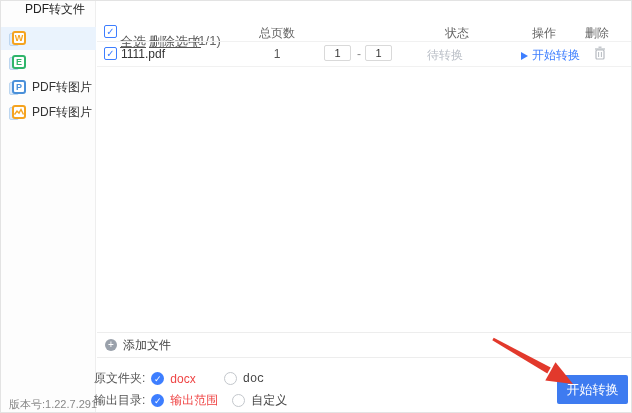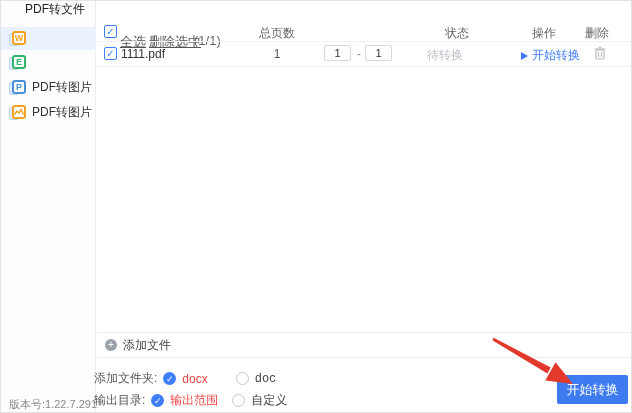--- a/index.html
+++ b/index.html
@@ -169,21 +169,21 @@
   <div class="add-bar">
     <div class="add-btn" style="margin-left:8px">
       <span class="circle-plus">+</span>
       <span>添加文件</span>
     </div>
   </div>
 
   <div class="version">版本号:1.22.7.291</div>
 
   <div class="opt-row" style="left:93px; top:369px">
-    <span class="opt-label">添加文件夹:</span>
+    <span class="opt-label">原文件夹:</span>
     <span class="radio on">✓</span>
     <span class="opt-blue">docx</span>
     <span class="radio off" style="margin-left:22px"></span>
     <span class="opt-dark">doc</span>
   </div>
 
   <div class="opt-row" style="left:93px; top:391px">
     <span class="opt-label">输出目录:</span>
     <span class="radio on">✓</span>
     <span class="opt-blue">输出范围</span>

